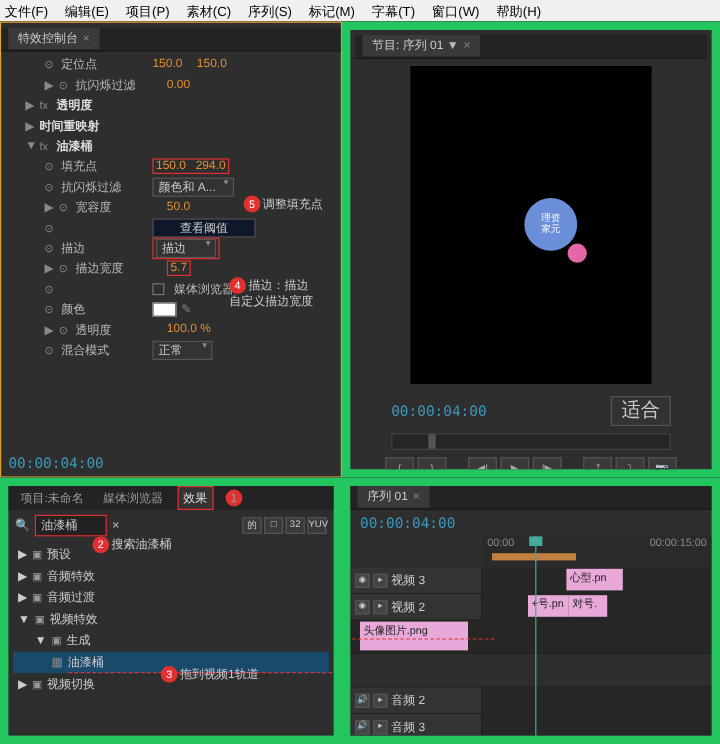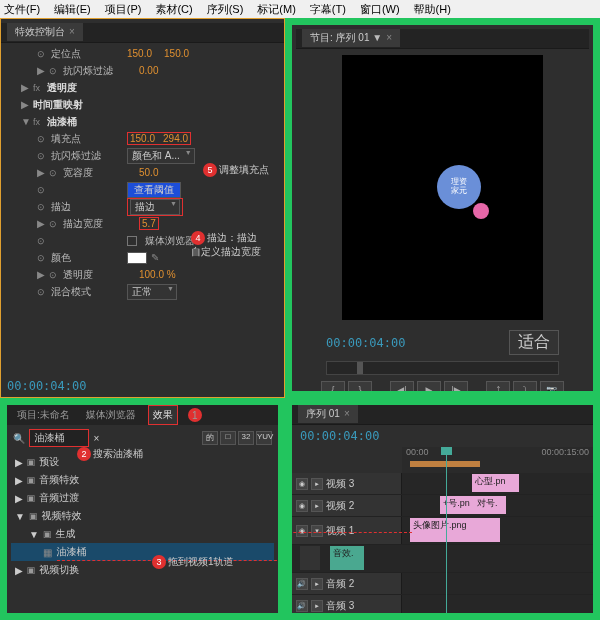--- a/index.html
+++ b/index.html
@@ -135,21 +135,21 @@
         </div>
       <div class="prop ind2">
           <span class="tri">▶</span>
           <span class="sw">⊙</span>
           <span class="nm">宽容度</span>
           <span class="val">50.0</span>
         </div>
       <div class="prop ind2">
           <span class="sw">⊙</span>
           <span class="nm"></span>
-          <span style="background:#1d4ed8;border:1px solid #555;padding:0 6px;font-size:10px">查看阈值</span>
+          <span style="background:#0f172a;border:1px solid #555;padding:0 22px;font-size:10px">查看阈值</span>
         </div>
       <div class="prop ind2">
           <span class="sw">⊙</span>
           <span class="nm">描边</span>
           <span class="redbox"><span class="dd">描边</span></span>
         </div>
       <div class="prop ind2">
           <span class="tri">▶</span>
           <span class="sw">⊙</span>
           <span class="nm">描边宽度</span>
@@ -265,21 +265,21 @@
       <div class="tree-item d2 sel">
           <span style="color:#888">▦</span>
           <span>油漆桶</span>
         </div>
       <div class="tree-item">
           <span class="tri">▶</span>
           <span class="folder">▣</span>
           <span>视频切换</span>
         </div>
     </div>
-    <div class="annot" style="top:150px;left:145px"><span class="annot-num">3</span><span>拖到视频1轨道</span></div>
+    <div class="annot" style="top:150px;left:127px"><span class="annot-num">3</span><span>拖到视频1轨道</span></div>
     <div class="redline" style="top:155px;left:50px;width:230px"></div>
   </div>
 
   <div class="panel tl">
     <div class="tab-row">
       <span class="tab act"><span>序列 01</span><span class="x">×</span></span>
     </div>
     <div class="tl-head">
       <span class="timecode">00:00:04:00</span>
     </div>
@@ -305,34 +305,25 @@
             <span class="tog">◉</span>
             <span class="tog">▸</span>
             <span>视频 2</span>
           </div>
           <div class="track-lane">
             <div class="clip pink" style="left:38px;width:34px">+号.pn</div>
             <div class="clip pink" style="left:72px;width:32px">对号.</div>
           </div>
         </div>
       <div class="track tall">
-          <div class="track-head">
-            <span class="tog">◉</span>
-            <span class="tog">▾</span>
-            <span>视频 1</span>
-          </div>
           <div class="track-lane">
             <div class="clip pink" style="left:8px;width:90px;height:24px">头像图片.png</div>
           </div>
         </div>
       <div class="track tall">
-          <div class="track-lane">
-            <div class="clip dark" style="left:8px;width:20px;height:24px"></div>
-            <div class="clip teal" style="left:38px;width:34px;height:24px">音效.</div>
-          </div>
         </div>
       <div class="track">
           <div class="track-head">
             <span class="tog">🔊</span>
             <span class="tog">▸</span>
             <span>音频 2</span>
           </div>
           <div class="track-lane"></div>
         </div>
       <div class="track">

